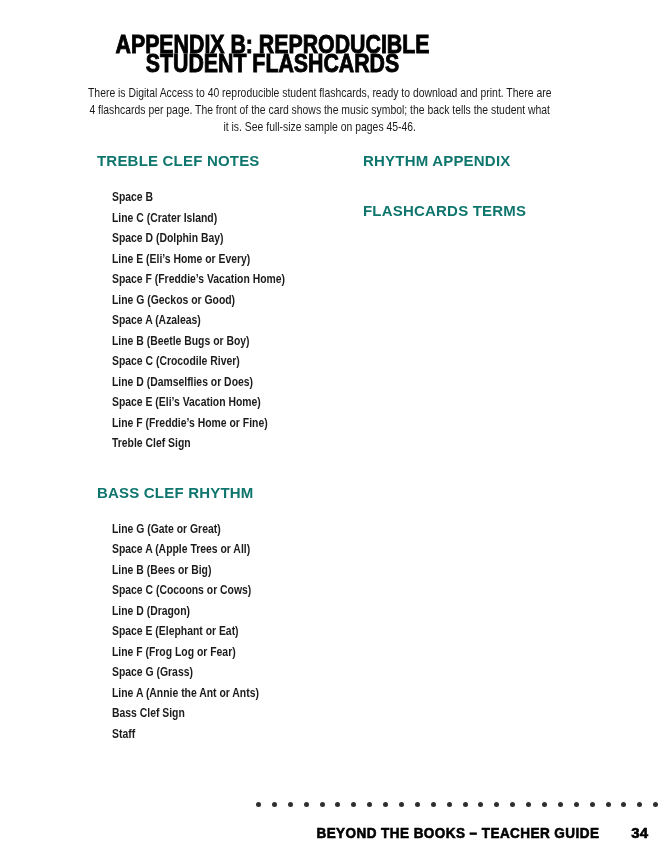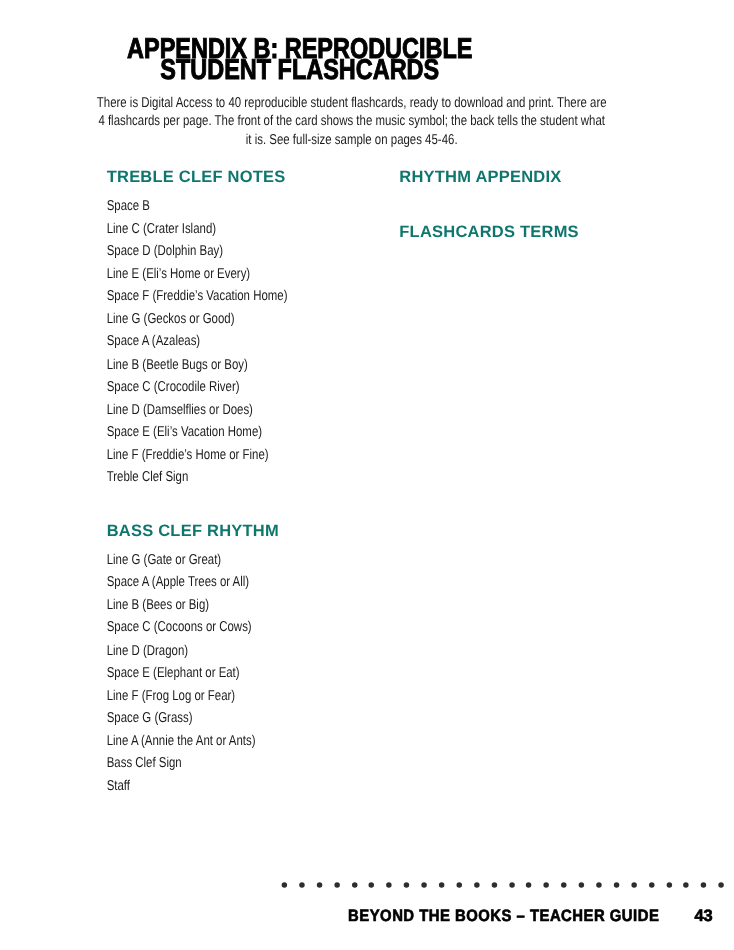--- a/index.html
+++ b/index.html
@@ -34,21 +34,21 @@
   }
   .col { position: absolute; top: 150px; }
   .col-left  { left: 97px; }
   .col-right { left: 363px; }
   .section { margin-bottom: 28px; }
   .section-heading {
     font-size: 15px; font-weight: bold; color: #0f766e;
     line-height: 22px; margin: 0 0 5px 0; letter-spacing: 0.2px;
     white-space: nowrap;
   }
-  .item-list { list-style: none; margin: 0; padding: 0; }
+  .item-list { list-style: none; margin: 15px; padding: 0; font-weight: bold; }
   .list-item {
     font-size: 13px; line-height: 20.5px; white-space: nowrap;
     transform: scaleX(0.80); transform-origin: 0 50%;
     color: #1b1b1b;
   }
   .footer-dots {
     position: absolute; left: 256px; top: 802px;
     display: flex; gap: 10.9px;
   }
   .dot { width: 5px; height: 5px; border-radius: 50%; background: #2e2e2e; }
@@ -148,14 +148,14 @@
     <span class="dot"></span>
     <span class="dot"></span>
     <span class="dot"></span>
     <span class="dot"></span>
     <span class="dot"></span>
     <span class="dot"></span>
   </div>
 
 <footer class="footer">
   <span class="footer-text">BEYOND THE BOOKS – TEACHER GUIDE</span>
-  <span class="footer-page">43</span>
+  <span class="footer-page">34</span>
 </footer>
 
 </body></html>

